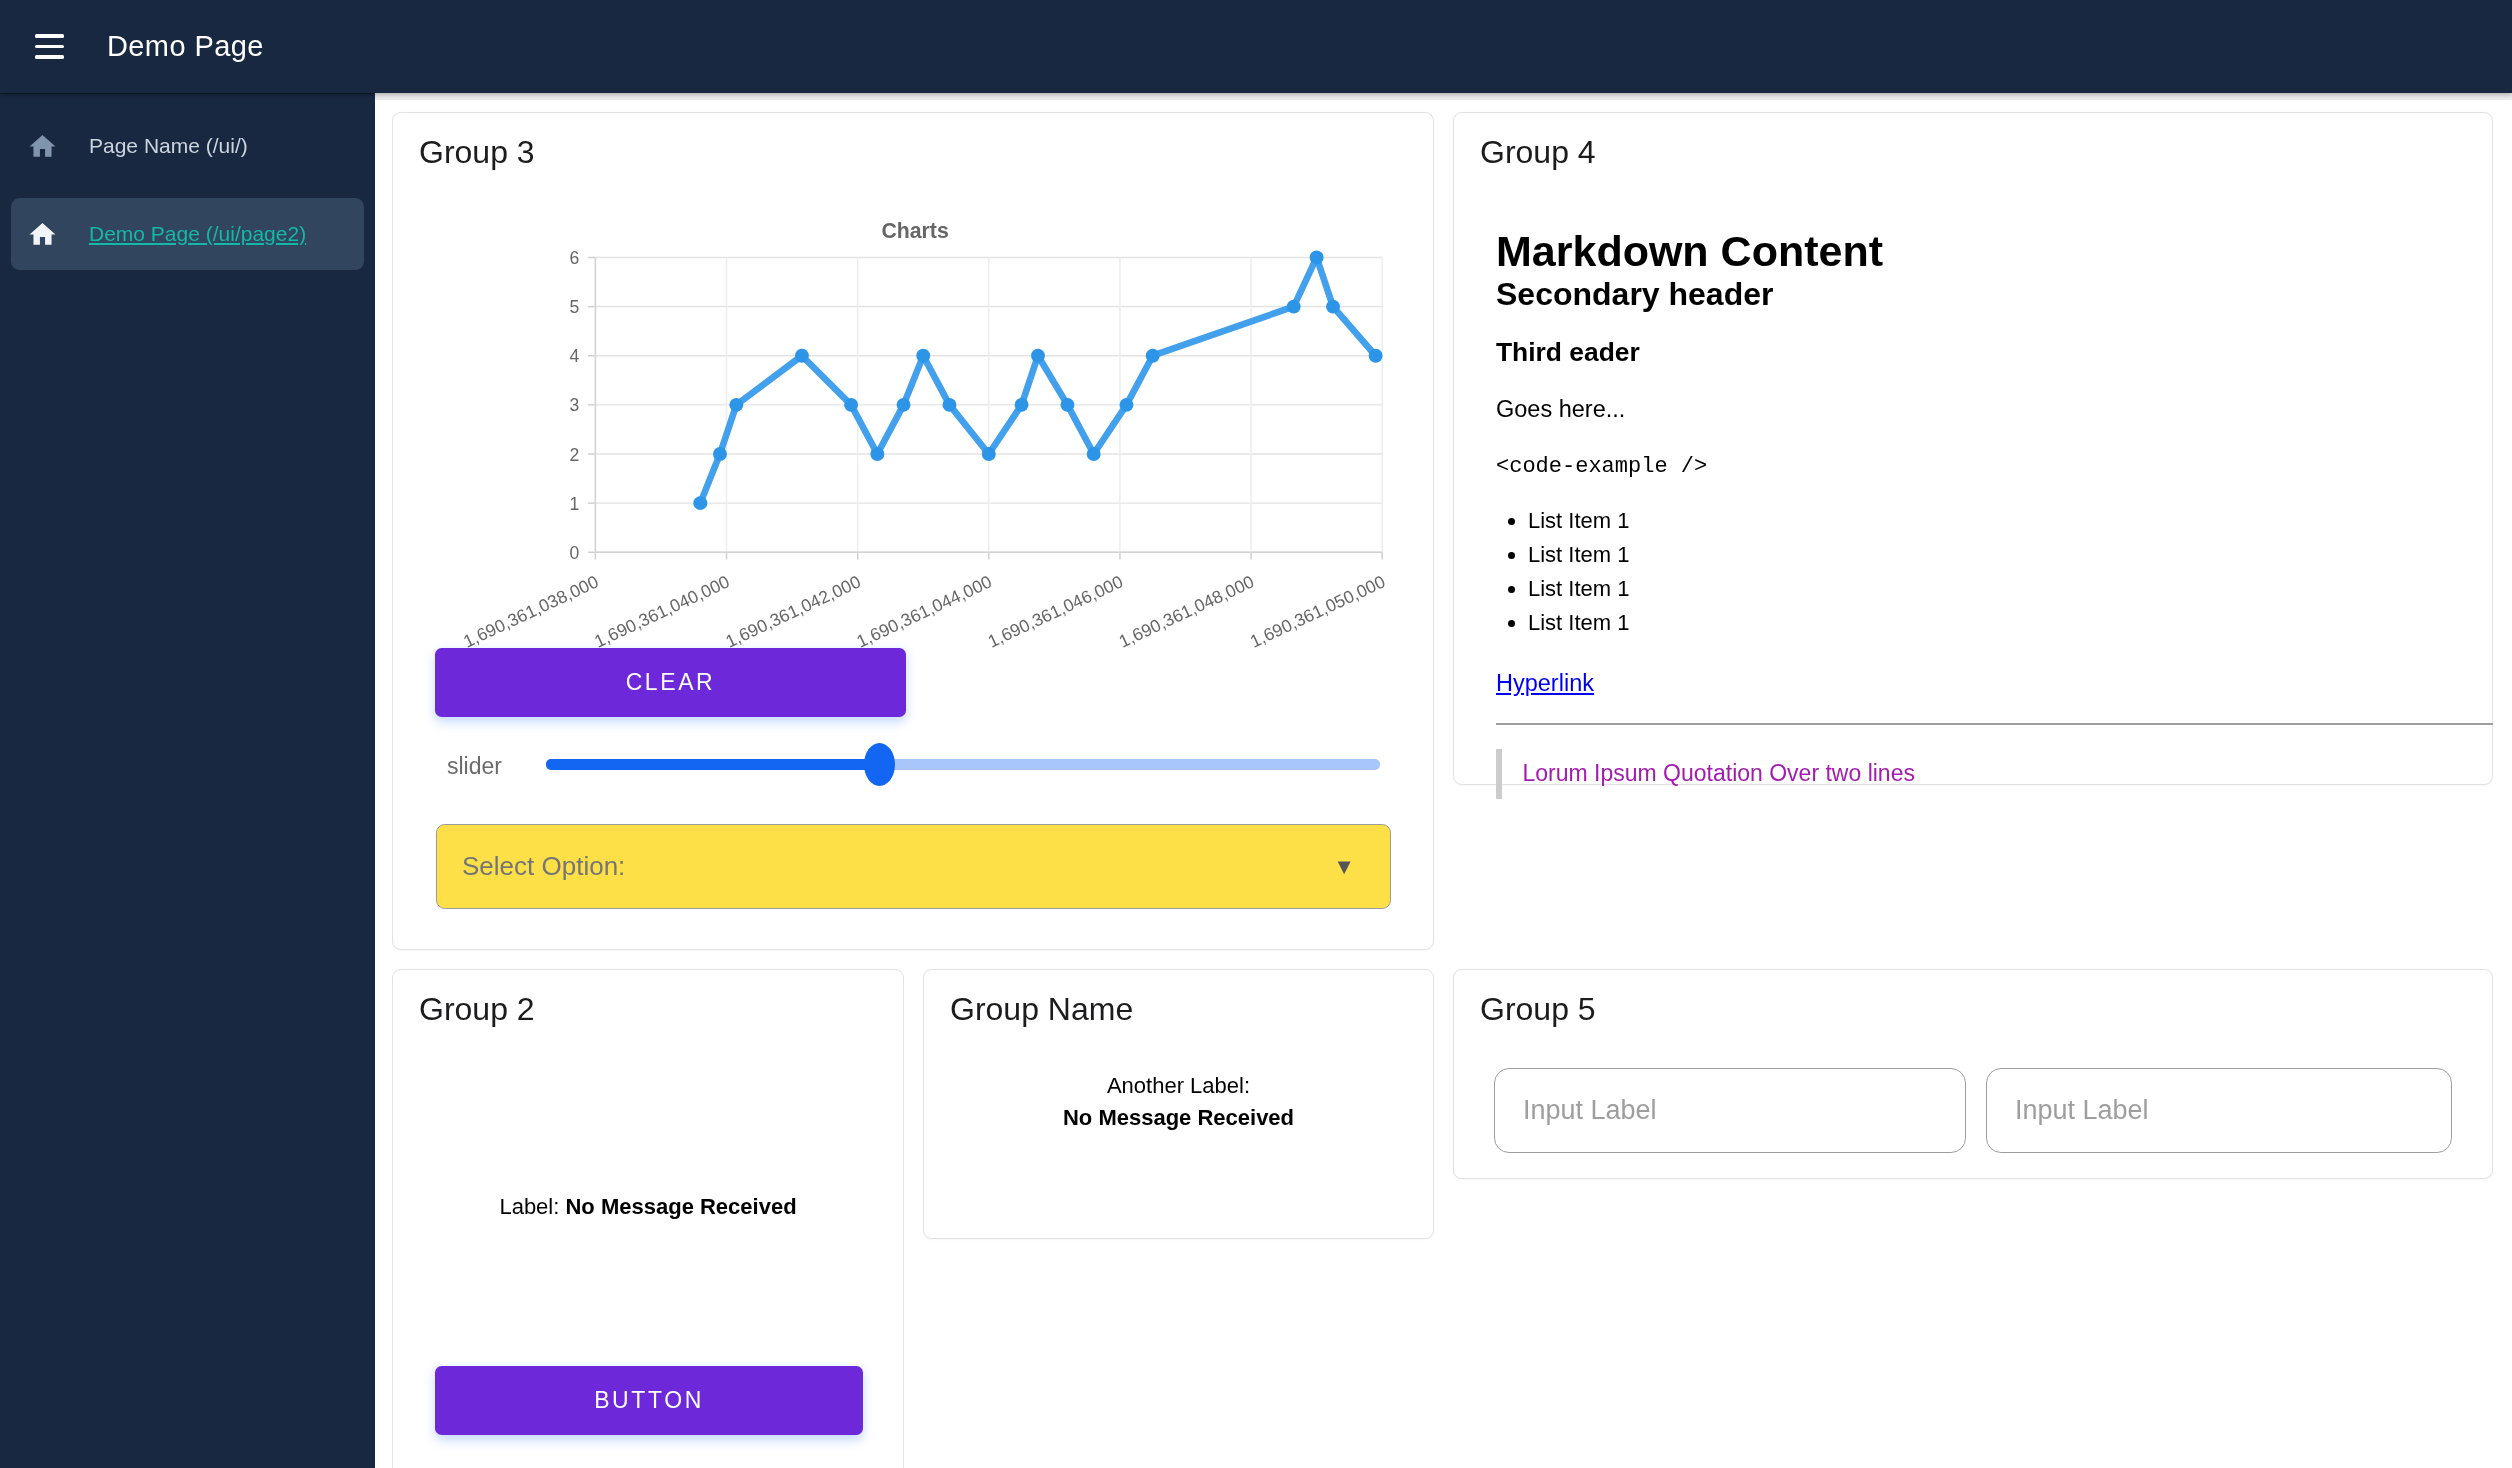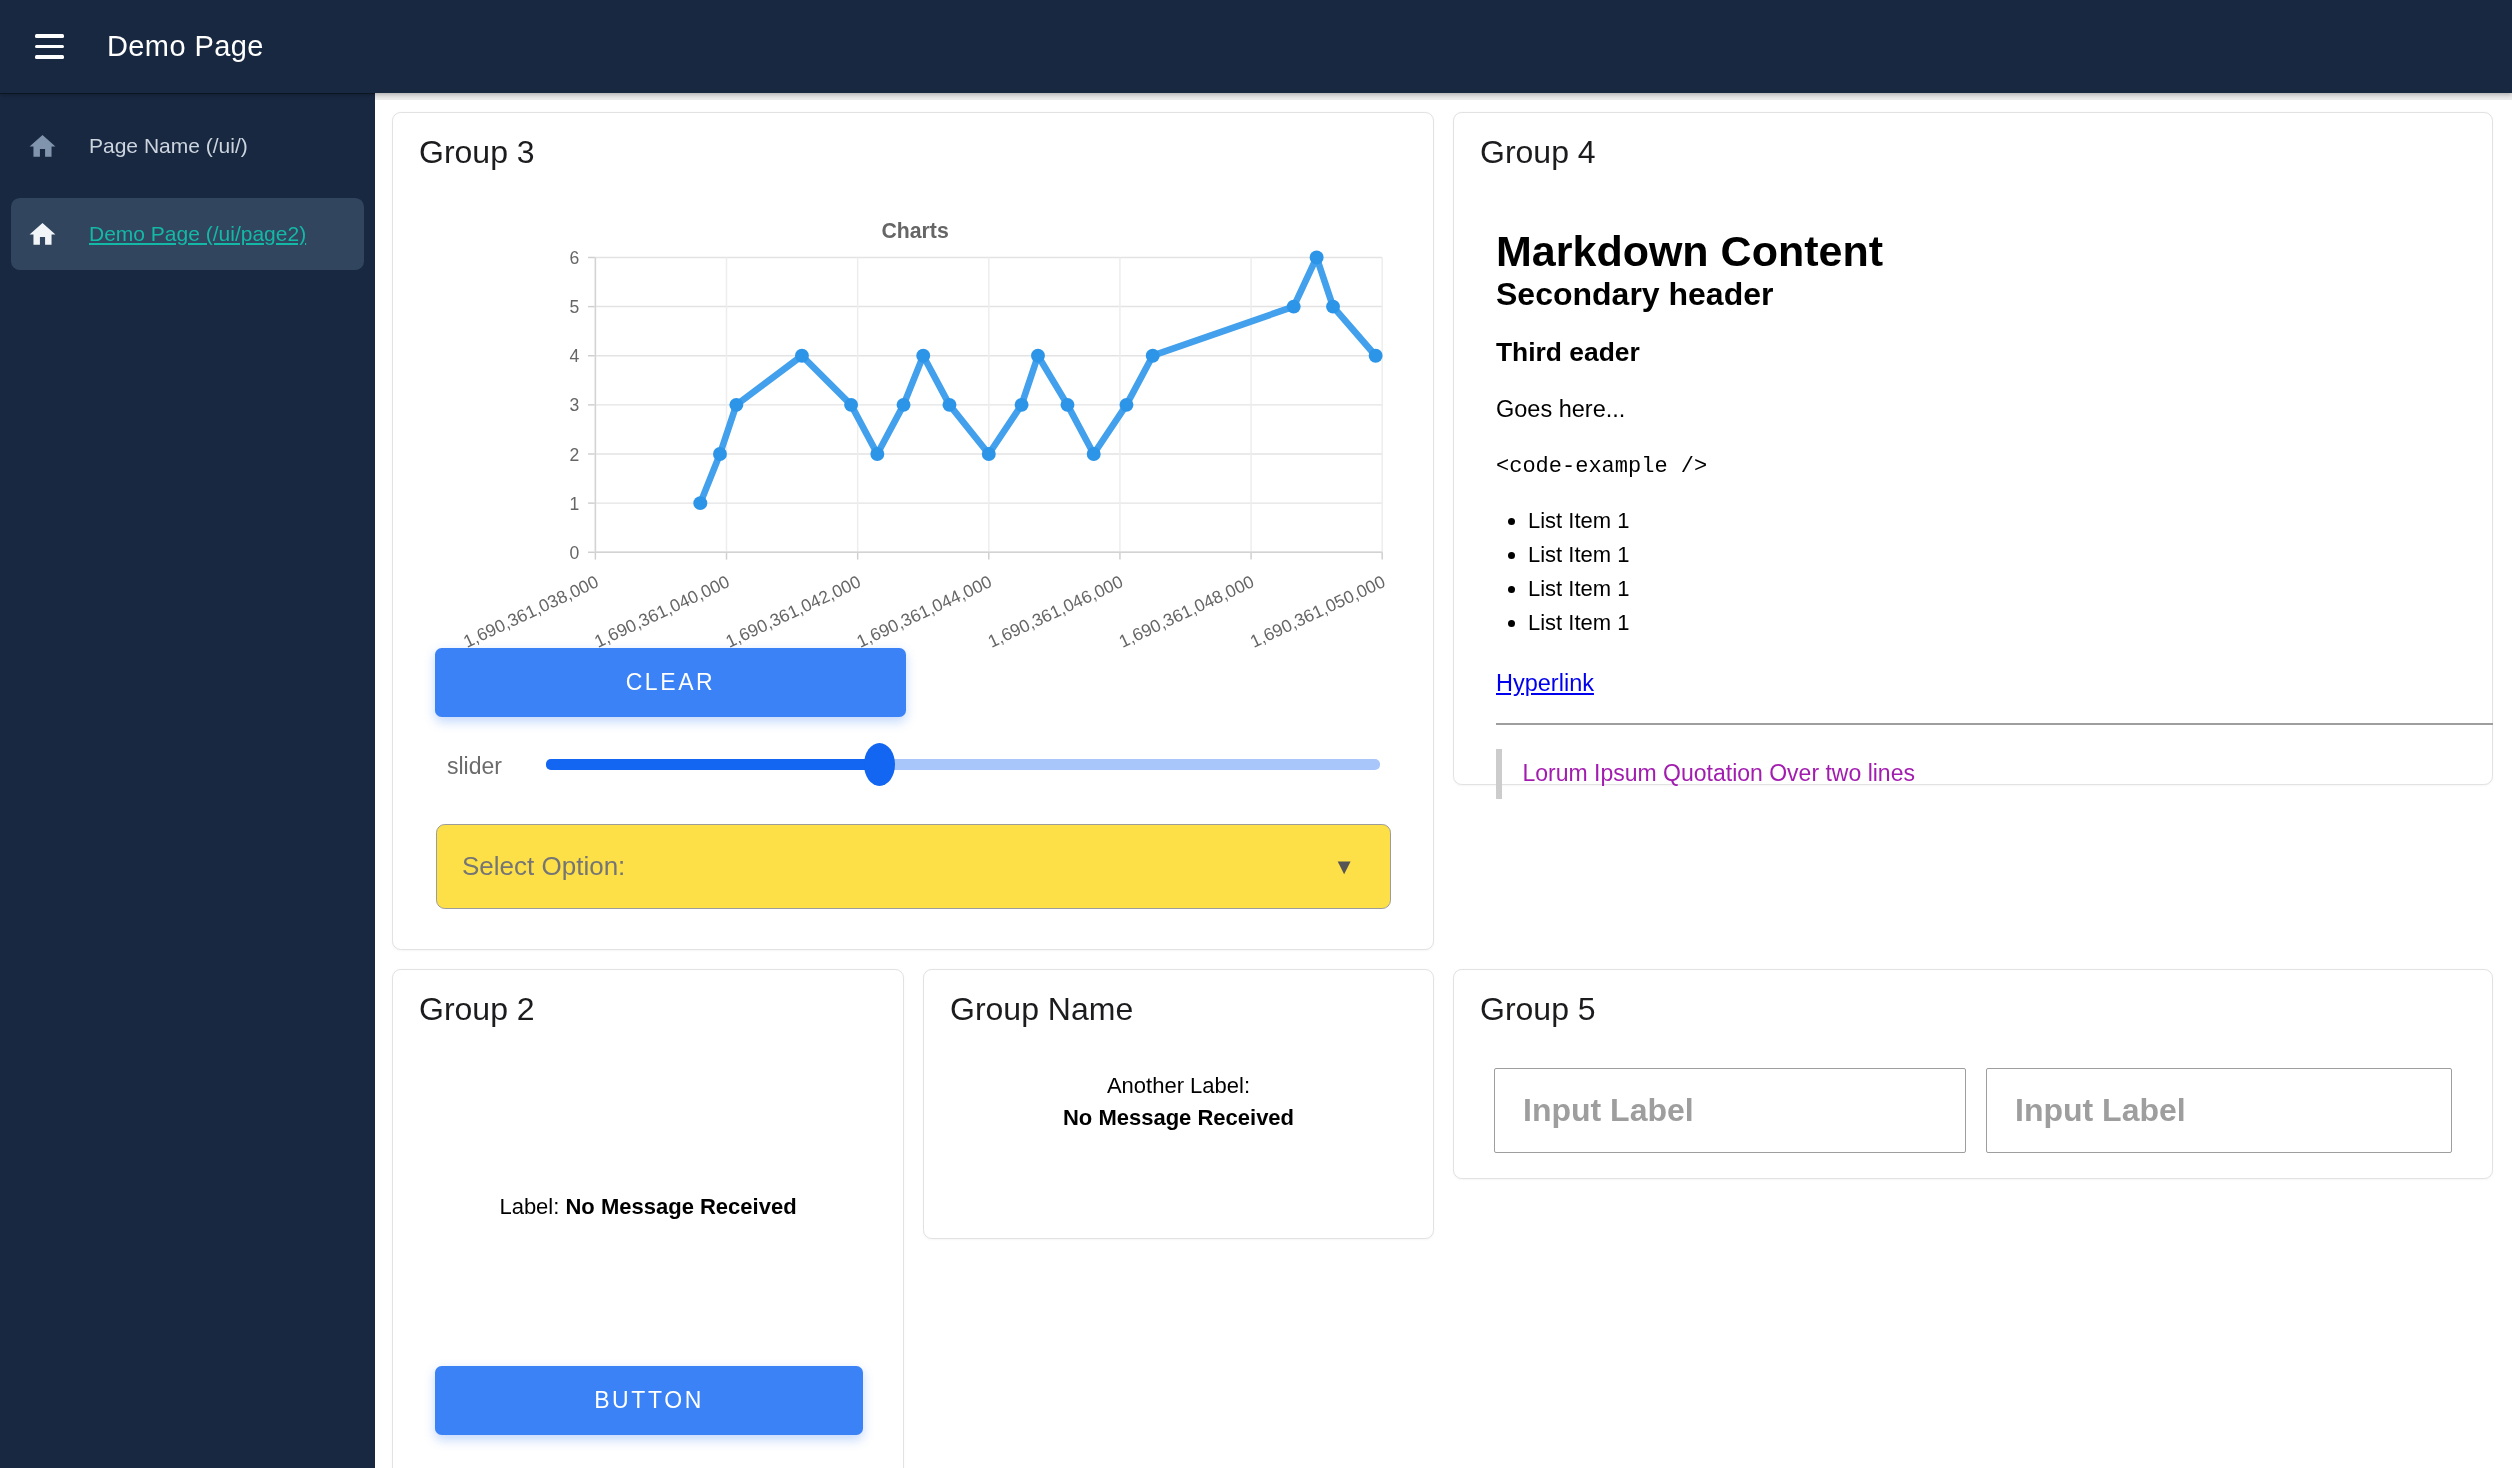--- a/index.html
+++ b/index.html
@@ -39,21 +39,21 @@
 
   
   .card-g3 { left:17px;   top:19px;   width:1042px; height:838px; }
   .card-g4 { left:1078px; top:19px;   width:1040px; height:673px;  }
   .card-g2 { left:17px;   top:876px; width:512px;  height:664px;  }
   .card-gn { left:548px;  top:876px; width:511px;  height:270px;  }
   .card-g5 { left:1078px; top:876px; width:1040px; height:210px;  }
 
   
   .chart-svg { position:absolute; left:0; top:88px; width:1042px; height:440px; overflow:visible; }
-  .btn { position:absolute; background:#3b82f6; color:#fff; border:none; border-radius:6.6px;
+  .btn { position:absolute; background:#6d28d9; color:#fff; border:none; border-radius:6.6px;
          font-family:"Liberation Sans", sans-serif; font-size:23px; letter-spacing:2.6px;
          display:flex; align-items:center; justify-content:center; cursor:pointer;
          box-shadow:0 4.4px 10.3px rgba(18,102,241,.25); }
   .btn-clear { left:42px; top:535px; width:471px; height:69px; }
   .slider-row { position:absolute; left:0; top:620px; width:1042px; height:66px; }
   .slider-label { position:absolute; left:54px; top:20px; font-size:23px; color:#6b6b6b; }
   .slider-track { position:absolute; left:153px; top:26.4px; width:834px; height:10.3px;
                   background:#a9c6fb; border-radius:5.1px; cursor:pointer; }
   .slider-fill  { position:absolute; left:0; top:0; height:10.3px; background:#1266f1; border-radius:5.1px; }
   .slider-thumb { position:absolute; top:-16px; width:31px; height:43px; border-radius:50%;
@@ -82,22 +82,22 @@
   
   .center-label { position:absolute; left:0; width:100%; text-align:center; font-size:22px; color:#000; }
   .center-label b { font-weight:700; }
   .g2-label { top:224px; }
   .btn-g2 { left:42px; top:396px; width:428px; height:69px; }
   .gn-label1 { top:103px; }
   .gn-label2 { top:135px; font-weight:700; }
 
   
   .text-input { position:absolute; top:98px; height:85px; border:1.5px solid #9e9e9e;
-                border-radius:2px; font-family:"Liberation Sans", sans-serif;
-                font-size:32px; color:#333; padding-left:28px; outline:none;font-weight:bold; }
+                border-radius:15px; font-family:"Liberation Sans", sans-serif;
+                font-size:27px; color:#333; padding-left:28px; outline:none; }
   .text-input::placeholder { color:#9e9e9e; opacity:1; }
   .input-1 { left:40px;  width:472px; }
   .input-2 { left:532px; width:466px; }
 </style>
 </head>
 <body>
 
 <div class="page">
 
   <div class="navbar">

